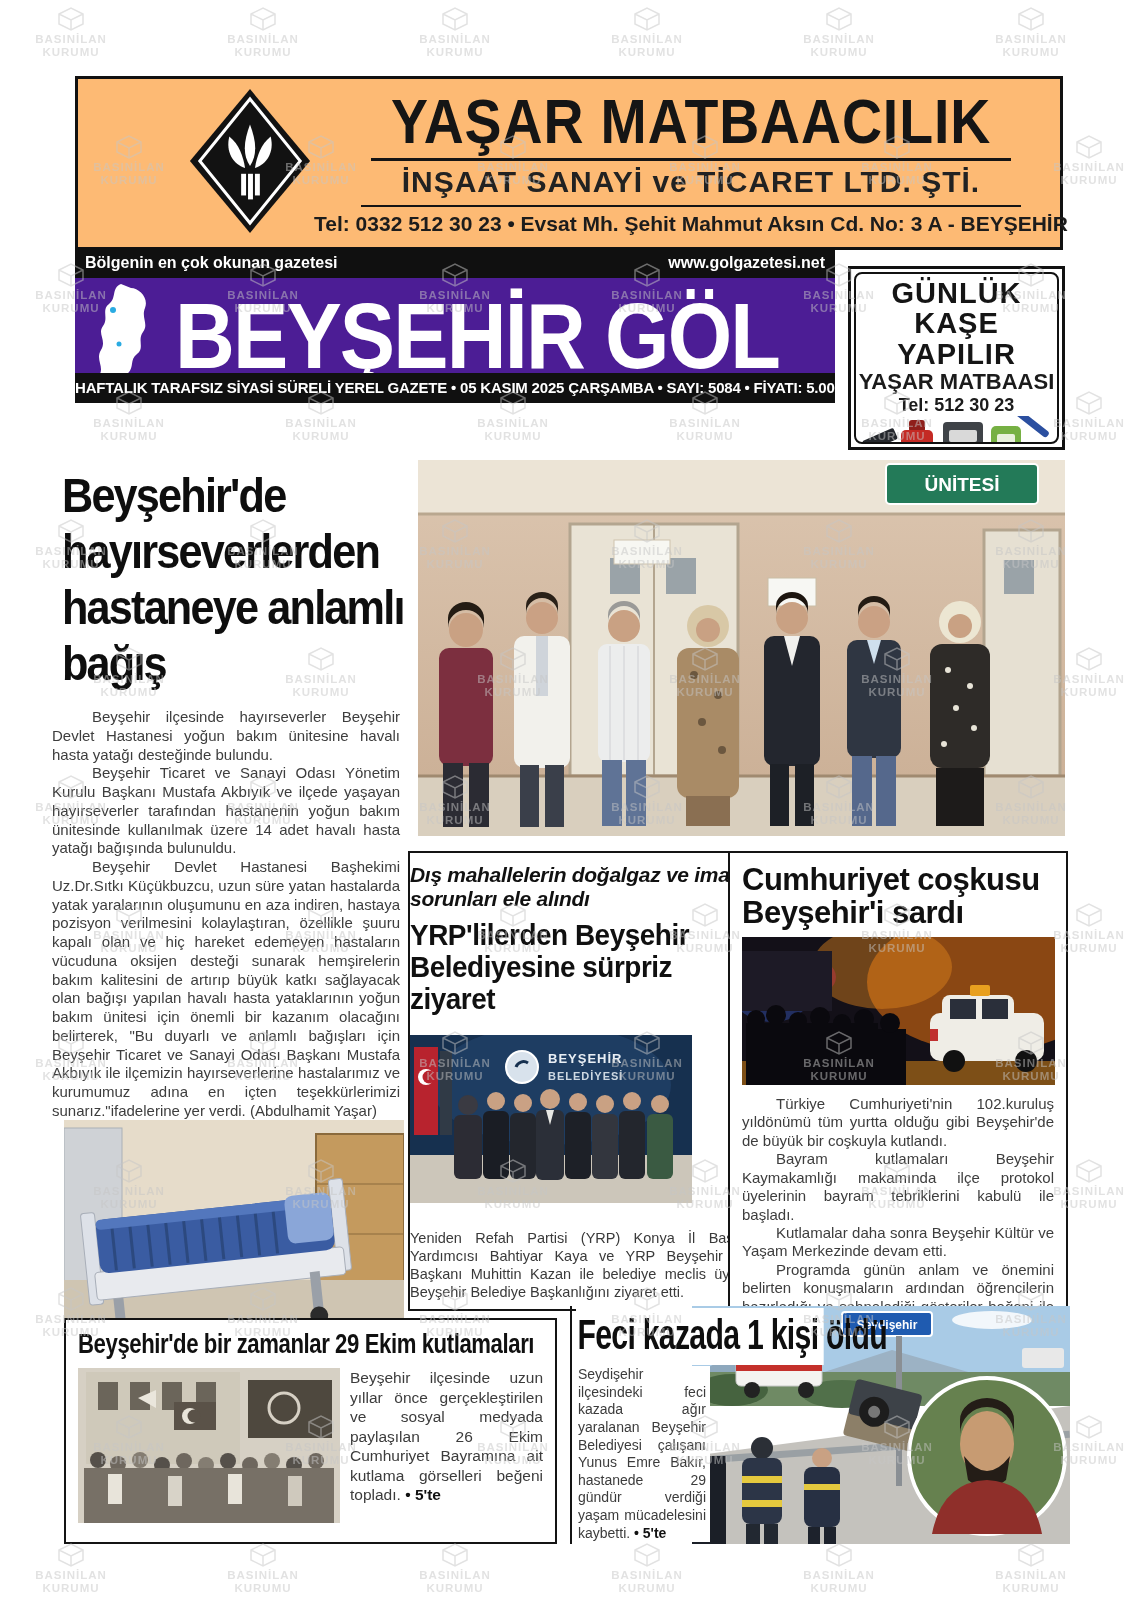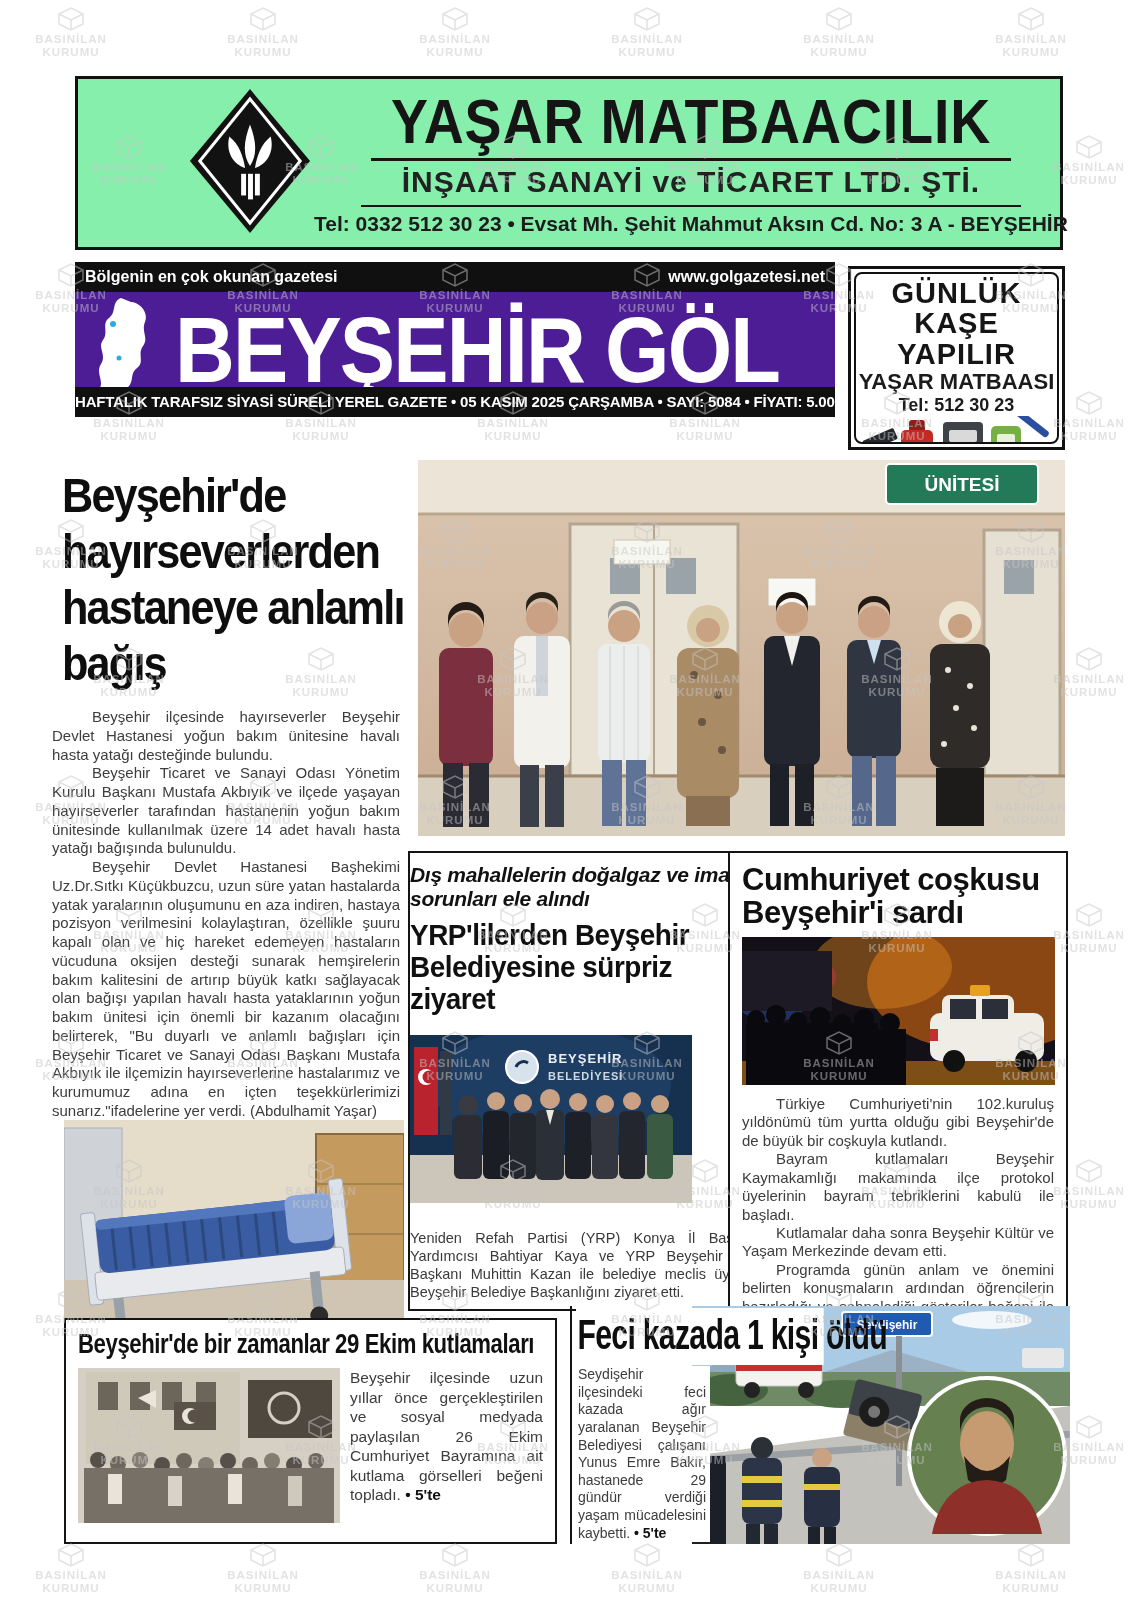--- a/index.html
+++ b/index.html
@@ -1,31 +1,31 @@
 <!DOCTYPE html>
 <html><head>
 <meta charset="utf-8">
 <style>
   html,body{margin:0;padding:0;background:#888;}
   #page{position:relative;width:1140px;height:1612px;background:#ffffff;margin:0 auto;
         font-family:"Liberation Sans","DejaVu Sans",sans-serif;overflow:hidden;}
   .abs{position:absolute;box-sizing:border-box;}
   
-  #top-ad{left:75px;top:76px;width:988px;height:174px;border:3px solid #111;background:#86efac;
+  #top-ad{left:75px;top:76px;width:988px;height:174px;border:3px solid #111;background:#fdba74;
           display:flex;align-items:center;}
   #top-ad .logo{margin-left:108px;flex:0 0 auto;}
   #top-ad .txt{flex:1;display:flex;flex-direction:column;align-items:center;padding-right:30px;}
   .ad-title{font-size:63px;font-weight:800;letter-spacing:1px;color:#151515;
             transform:scaleX(0.88);transform-origin:center;white-space:nowrap;line-height:1;}
   .ad-rule{width:640px;border-top:3px solid #151515;margin:5px 0 4px 0;}
   .ad-sub{font-size:30px;font-weight:700;letter-spacing:1px;color:#222;white-space:nowrap;}
   .ad-rule2{width:660px;border-top:2px solid #151515;margin:6px 0 5px 0;}
   .ad-contact{font-size:21px;font-weight:700;color:#1c1c1c;white-space:nowrap;}
   
-  #mast{left:75px;top:262px;width:760px;height:188px;}
+  #mast{left:75px;top:248px;width:760px;height:188px;}
   .mast-bar{height:30px;background:#101010;color:#fff;display:flex;justify-content:space-between;
             align-items:center;padding:0 10px;font-size:16px;font-weight:700;}
   #mast-banner{height:95px;background:#4c1d95;position:relative;overflow:hidden;}
   #mast-title{position:absolute;left:100px;top:8px;font-size:92px;font-weight:800;color:#fff;
               letter-spacing:-2px;transform:scaleX(0.9);transform-origin:left;white-space:nowrap;line-height:1.1;}
   #mast-info{height:30px;background:#101010;color:#fff;text-align:center;font-size:15px;
              font-weight:700;line-height:30px;letter-spacing:-0.2px;white-space:nowrap;}
   
   #stamp-ad{left:848px;top:266px;width:217px;height:184px;border:3px solid #111;background:#fff;}
   #stamp-ad .inner{position:absolute;inset:3px;border:2px solid #111;border-radius:8px;

